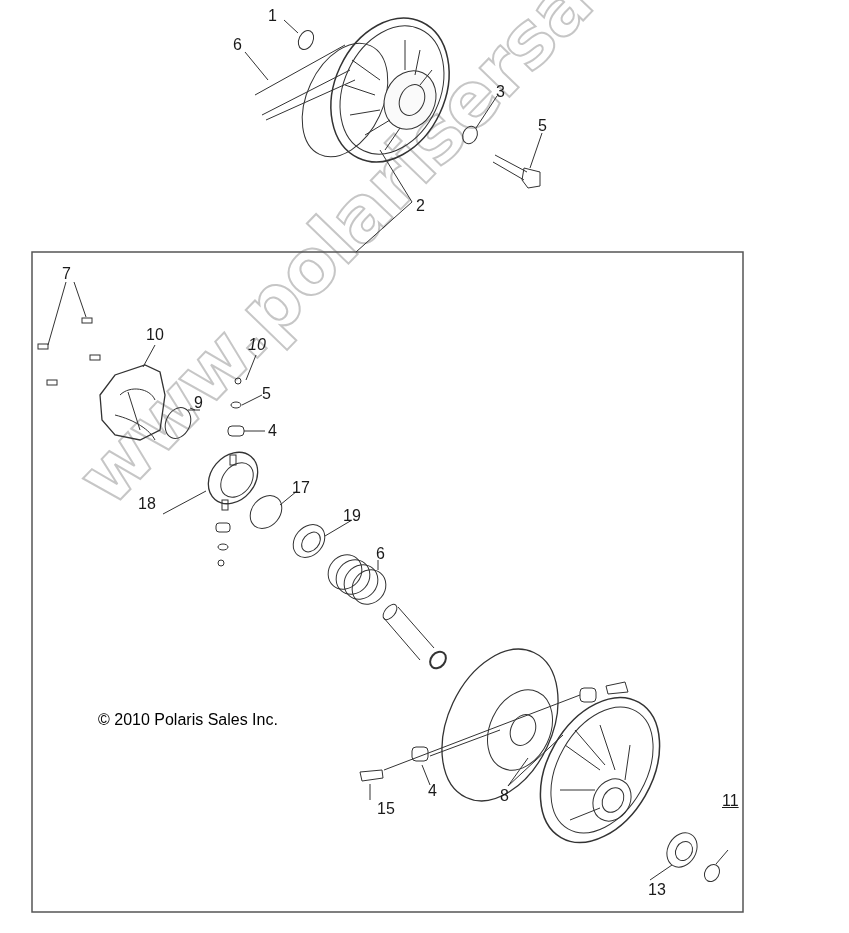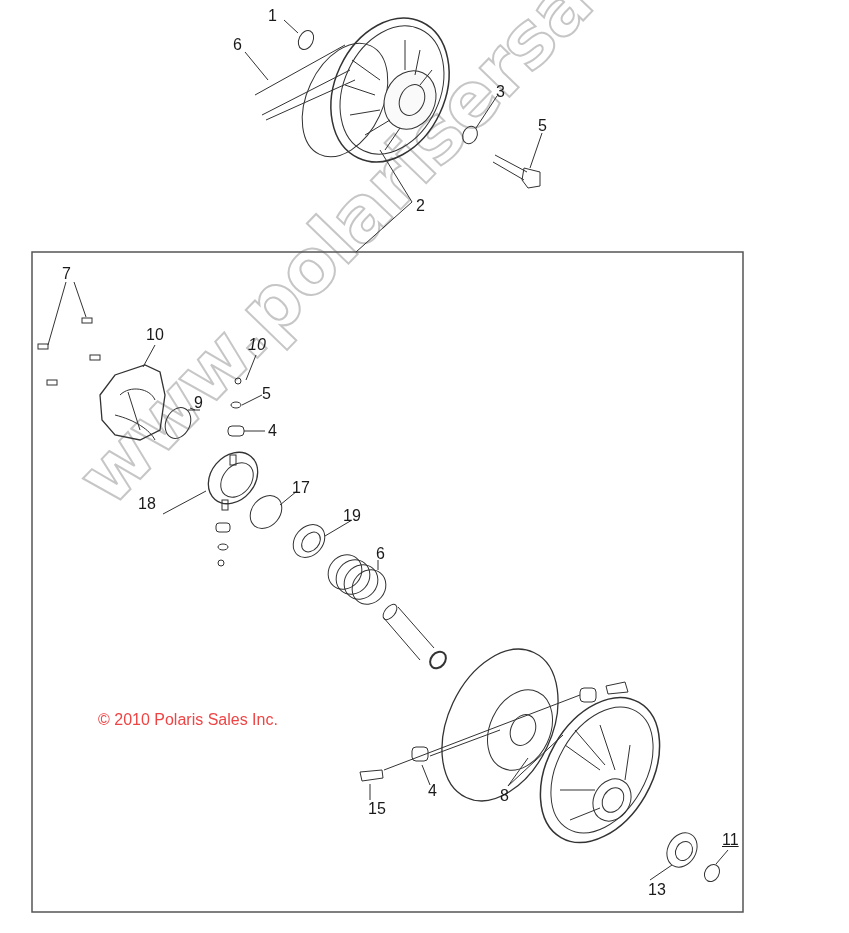--- a/index.html
+++ b/index.html
@@ -1,19 +1,19 @@
 <!DOCTYPE html>
 <html><head>
 <meta charset="utf-8">
 <style>
   html, body { margin:0; padding:0; background:#ffffff; }
   body { width:849px; height:933px; position:relative; overflow:hidden; font-family:"Liberation Sans", sans-serif; }
   #stage { position:absolute; left:0; top:0; width:849px; height:933px; }
   .callout { position:absolute; font-family:"Liberation Sans", sans-serif; font-size:16px; color:#1a1a1a; line-height:1; }
-  .copyright { position:absolute; left:98px; top:711px; font-family:"Liberation Sans", sans-serif; font-size:16px; color:#ef4444; }
+  .copyright { position:absolute; left:98px; top:711px; font-family:"Liberation Sans", sans-serif; font-size:16px; color:#000000; }
   .watermark {
     position:absolute; left:60px; top:460px; width:900px;
     font-family:"DejaVu Sans", sans-serif; font-weight:bold; font-size:76px;
     color:#ffffff; -webkit-text-stroke:2px #c4c4c4;
     transform-origin:0 0; transform:rotate(-46deg); white-space:nowrap; opacity:0.95;
     letter-spacing:-1px;
   }
 </style>
 </head>
 <body>
@@ -141,23 +141,23 @@
       <div class="callout" style="left: 416px; top: 198px;">2</div>
       <div class="callout" style="left: 496px; top: 84px;">3</div>
       <div class="callout" style="left: 268px; top: 423px;">4</div>
       <div class="callout" style="left: 428px; top: 783px;">4</div>
       <div class="callout" style="left: 538px; top: 118px;">5</div>
       <div class="callout" style="left: 233px; top: 37px;">6</div>
       <div class="callout" style="left: 62px; top: 266px;">7</div>
       <div class="callout" style="left: 500px; top: 788px;">8</div>
       <div class="callout" style="left: 194px; top: 395px;">9</div>
       <div class="callout" style="left: 248px; top: 337px; font-style: italic;">10</div>
-      <div class="callout" style="left: 722px; top: 832px; text-decoration: underline;">11</div>
+      <div class="callout" style="left: 722px; top: 793px; text-decoration: underline;">11</div>
       <div class="callout" style="left: 262px; top: 386px;">5</div>
       <div class="callout" style="left: 648px; top: 882px;">13</div>
       <div class="callout" style="left: 376px; top: 546px;">6</div>
-      <div class="callout" style="left: 368px; top: 801px;">15</div>
+      <div class="callout" style="left: 377px; top: 801px;">15</div>
       <div class="callout" style="left: 146px; top: 327px;">10</div>
       <div class="callout" style="left: 292px; top: 480px;">17</div>
       <div class="callout" style="left: 138px; top: 496px;">18</div>
       <div class="callout" style="left: 343px; top: 508px;">19</div>
     </div>
 </div>
 
 </body></html>

